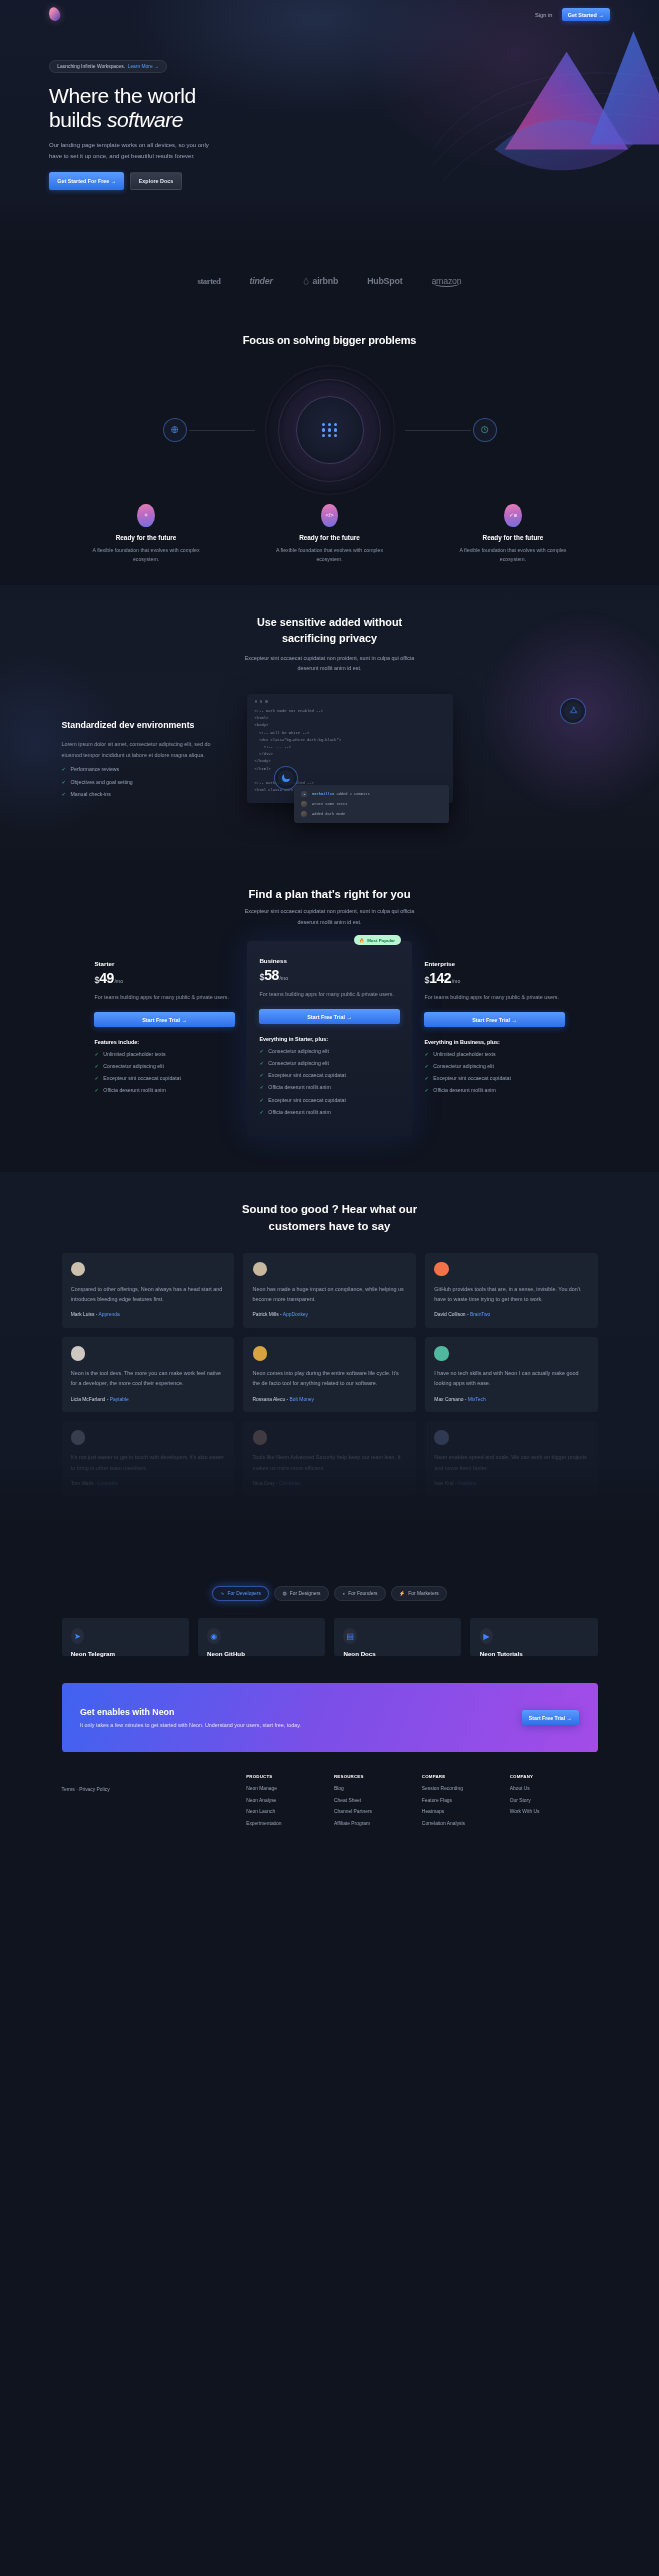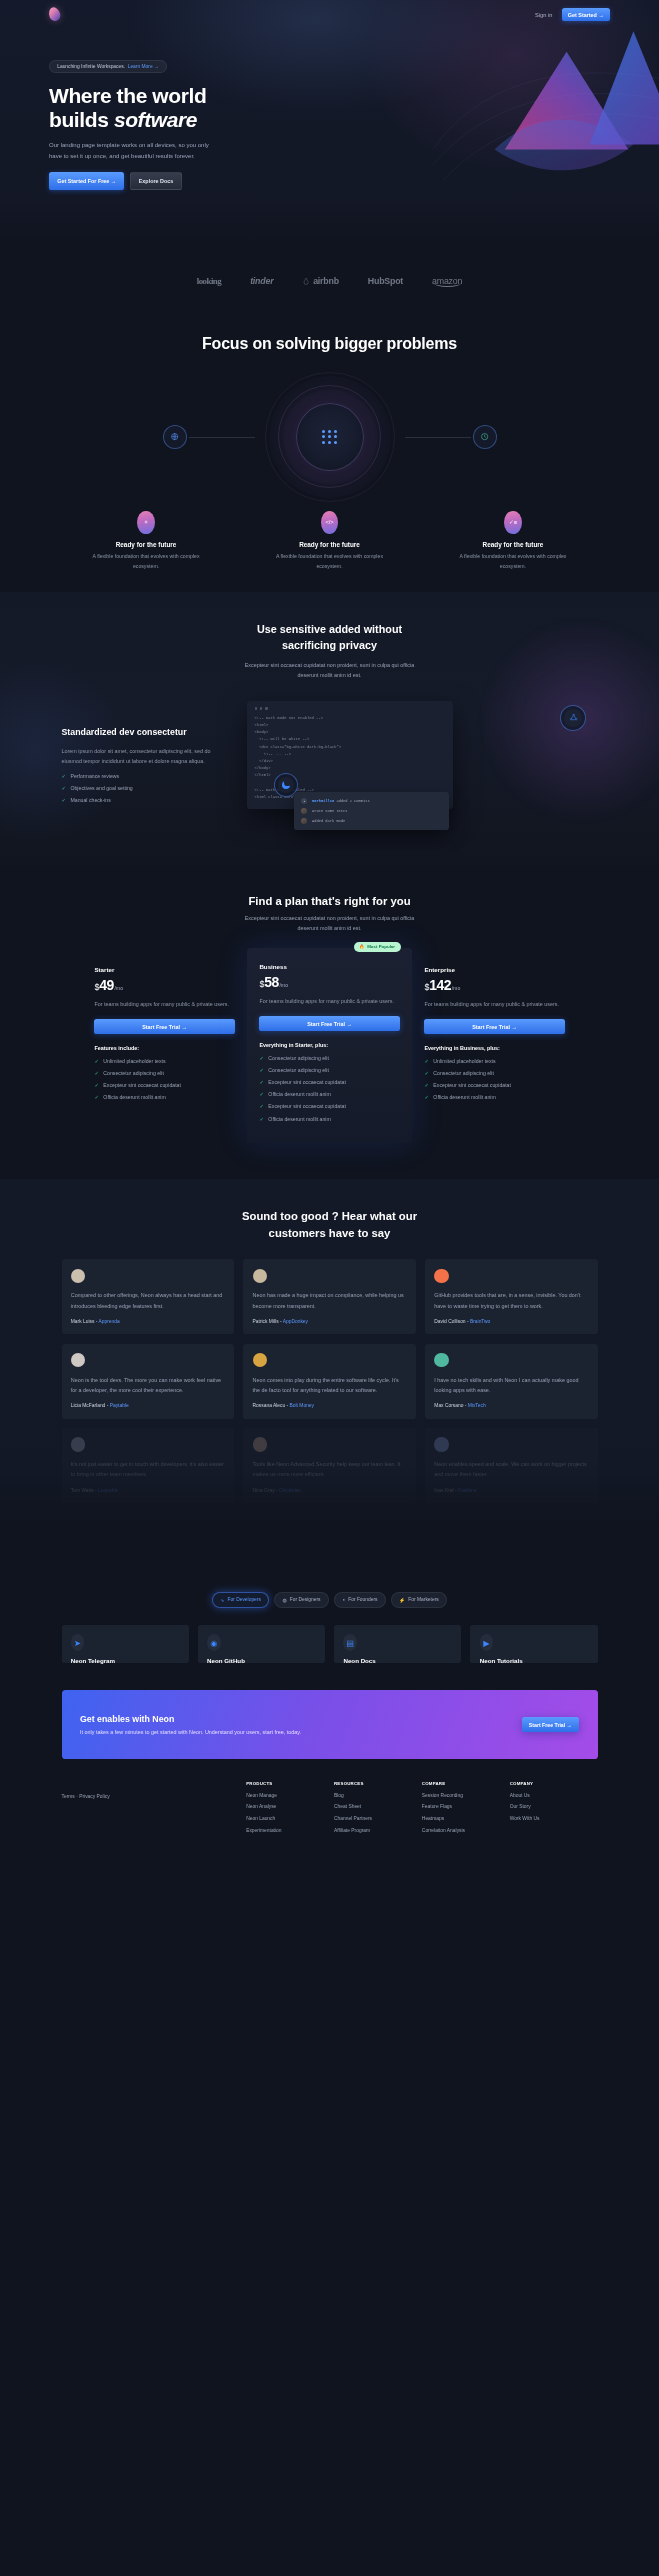--- a/index.html
+++ b/index.html
@@ -30,21 +30,21 @@
   .signin{font-size:5.7px;color:#aeb6c6;margin-right:9.3px;text-decoration:none}
   .btn{display:inline-flex;align-items:center;justify-content:center;gap:3.1px;
     border:none;cursor:pointer;font-family:inherit}
   .btn-primary{background:linear-gradient(180deg,#5a9bff 0%,#2f6fe8 100%);
     color:#fff;border-radius:2.6px;font-size:5.4px;font-weight:700;padding:3.6px 6.2px;
     box-shadow:0 1px 5.2px rgba(45,110,232,.45)}
   .hero-inner{position:relative;z-index:4;padding:0 49px;padding-top:31px}
   .pill{display:inline-flex;align-items:center;gap:2.6px;background:rgba(255,255,255,.055);
     border:0.5px solid rgba(255,255,255,.08);border-radius:10.3px;padding:3.1px 7.2px;font-size:4.9px;color:#c3cad8}
   .pill a{color:#5c9bff;text-decoration:none}
-  h1.hero-title{font-size:21px;line-height:1.13;font-weight:700;letter-spacing:-0.4px;margin-top:11.3px;color:#fff}
+  h1.hero-title{font-size:21px;line-height:1.13;font-weight:400;letter-spacing:-0.4px;margin-top:11.3px;color:#fff}
   h1.hero-title em{font-style:italic}
   .hero-sub{margin-top:8.2px;font-size:6px;line-height:1.75;color:#9aa4b6;max-width:170px}
   .hero-cta{margin-top:11.3px;display:flex;gap:5.2px}
   .btn-hero{font-size:5.4px;font-weight:700;padding:4.6px 8.2px;border-radius:2.6px}
   .btn-ghost{background:linear-gradient(180deg,#363c4c 0%,#272c3a 100%);color:#dfe4ee;
     border:0.5px solid rgba(255,255,255,.07)}
 
   
   .logos-sect{background:#10141f;padding:18.5px 0 0}
   .logos{display:flex;align-items:center;justify-content:center;gap:29px;height:29px}
@@ -53,21 +53,21 @@
   .logo-txt.tinder{font-weight:700;font-style:italic}
   .logo-txt.airbnb{display:flex;align-items:center;gap:2.6px;font-weight:600}
   .logo-txt.hubspot{font-weight:600}
   .logo-txt.amazon{font-weight:400;position:relative}
   .logo-txt.amazon:after{content:"";position:absolute;left:2.1px;right:1px;bottom:-1px;height:3.1px;
     border-bottom:1px solid #aab2c2;border-radius:0 0 50% 50%/0 0 100% 100%}
   .rule{width:536px;margin:8.2px auto 0;height:0.5px;background:rgba(255,255,255,.07)}
 
   
   .focus{padding:29px 0 20.6px;text-align:center;background:#10141f}
-  h2.sect-title{font-size:16px;font-weight:800;color:#fff;letter-spacing:-0.2px;line-height:1.35}
+  h2.sect-title{font-size:11px;font-weight:800;color:#fff;letter-spacing:-0.2px;line-height:1.35}
   .orbit{position:relative;height:129px;margin-top:17.5px}
   .orb-center{position:absolute;left:50%;top:50%;transform:translate(-50%,-50%);
     width:68px;height:68px;border-radius:50%;
     background:radial-gradient(circle at 50% 45%,#1d2338 0%,#161b2c 60%,#12162300 100%);
     border:0.5px solid rgba(140,110,190,.35);
     box-shadow:0 0 0 13.4px rgba(90,60,130,.07), 0 0 0 27px rgba(90,60,130,.045),0 0 31px rgba(150,90,180,.22);
     display:flex;align-items:center;justify-content:center}
   .orb-center:before{content:"";position:absolute;width:101px;height:101px;border-radius:50%;
     border:0.5px solid rgba(160,110,190,.18)}
   .orb-center:after{content:"";position:absolute;width:128px;height:128px;border-radius:50%;
@@ -250,21 +250,21 @@
       <div class="hero-cta">
         <button class="btn btn-primary btn-hero">Get Started For Free →</button>
         <button class="btn btn-ghost btn-hero">Explore Docs</button>
       </div>
     </div>
     <div class="hero-fade"></div>
   </section>
 
   <section class="logos-sect">
     <div class="logos">
-      <span class="logo-txt fb">looking</span>
+      <span class="logo-txt fb">started</span>
       <span class="logo-txt tinder">tinder</span>
       <span class="logo-txt airbnb">
         <svg width="8.2" height="8.2" viewBox="0 0 24 24" fill="none" stroke="#aab2c2" stroke-width="1.3">
           <path d="M12 3c2 3.5 6 9.5 6 13a6 6 0 0 1-12 0c0-3.5 4-9.5 6-13z"></path>
         </svg>
         <span>airbnb</span>
       </span>
       <span class="logo-txt hubspot">HubSpot</span>
       <span class="logo-txt amazon">amazon</span>
     </div>
@@ -331,21 +331,21 @@
         <span>Use sensitive added without</span><br>
         <span>sacrificing privacy</span>
       </h2>
       <p class="lede">
         <span>Excepteur sint occaecat cupidatat non proident, sunt in culpa qui officia</span><br>
         <span>deserunt mollit anim id est.</span>
       </p>
 
       <div class="split">
         <div class="split-left">
-          <h3>Standardized dev consectetur</h3>
+          <h3>Standardized dev environments</h3>
           <p>Lorem ipsum dolor sit amet, consectetur adipiscing elit, sed do eiusmod tempor incididunt ut labore et dolore magna aliqua.</p>
           <div class="chk">
             <span class="tick">✓</span>
             <span>Performance reviews</span>
           </div>
           <div class="chk">
             <span class="tick">✓</span>
             <span>Objectives and goal setting</span>
           </div>
           <div class="chk">

